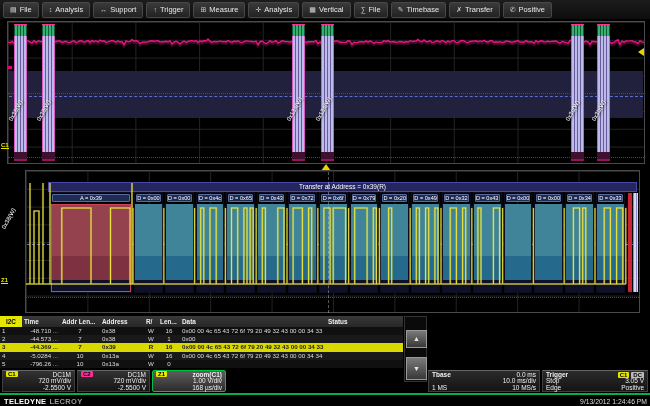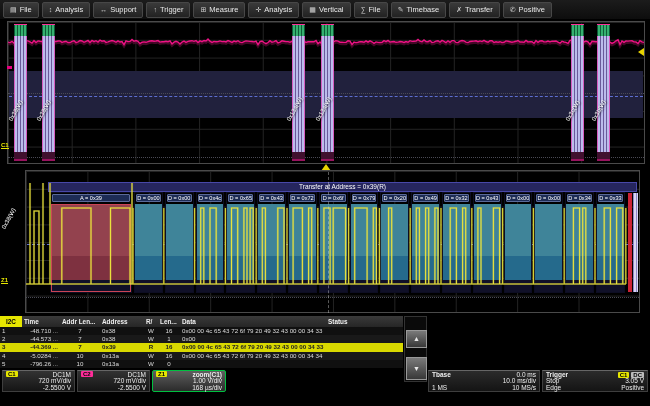--- a/index.html
+++ b/index.html
@@ -414,13 +414,19 @@
     <div class="r">
         <span>Stop</span>
       <span>3.05 V</span>
       </div>
     <div class="r">
         <span>Edge</span>
       <span>Positive</span>
       </div>
   </div>
 
+  <div id="footer">
+    <div id="brand">
+      <span class="b1">TELEDYNE</span><span class="b2">LECROY</span>
+    </div>
+    <div id="datetime">9/13/2012 1:24:46 PM</div>
+  </div>
 </div>
 
 </body></html>

